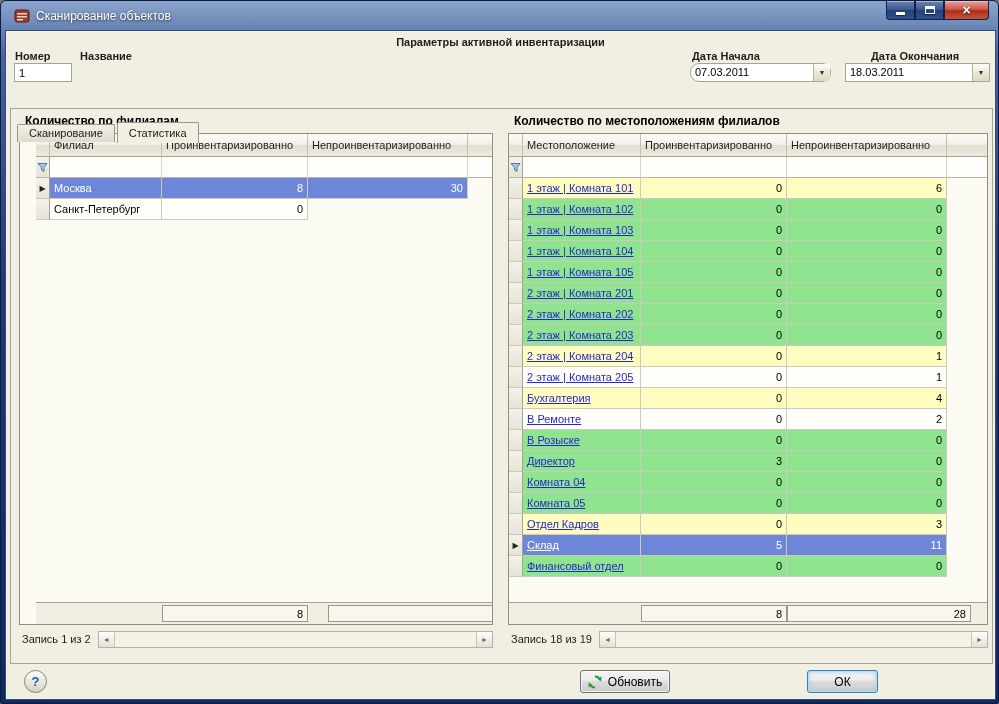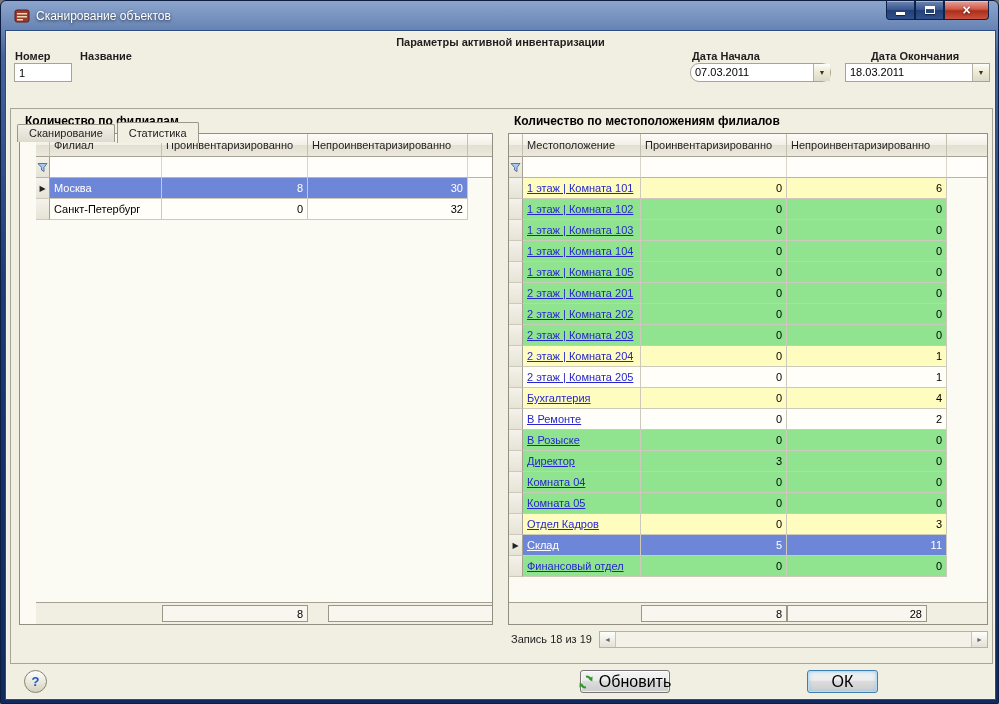--- a/index.html
+++ b/index.html
@@ -103,21 +103,21 @@
   .hscroll { flex:1; height:17px; display:flex; border:1px solid #b5b2a5; background:#f3f1e8; }
   .sbtn { width:16px; flex:none; display:flex; align-items:center; justify-content:center;
     font-size:7px; color:#666; background: linear-gradient(180deg,#fefefc,#e3e1d5); border-right:1px solid #c8c5b8; }
   .sbtn-r { border-right:none; border-left:1px solid #c8c5b8; }
   .strack { flex:1; }
 
   
   .btn7 { position:absolute; height:23px; border:1px solid #757575; border-radius:3px;
     background: linear-gradient(180deg,#f4f4f4 0%,#ececec 45%,#dddddd 46%,#cdcdcd 100%);
     box-shadow: inset 0 0 0 1px rgba(255,255,255,.7);
-    font-family:"Liberation Sans",sans-serif; font-size:16px; color:#000;
+    font-family:"Liberation Sans",sans-serif; font-size:12px; color:#000;
     display:flex; align-items:center; justify-content:center; gap:6px; cursor:default; }
   .refresh-btn { left:574px; top:639px; width:90px; }
   .ok-btn { left:801px; top:639px; width:71px; border-color:#3c7fb1;
     box-shadow: inset 0 0 0 1px #b8ddf2, inset 0 0 5px #8ac6ea; }
   .help-btn { position:absolute; left:18px; top:639px; width:23px; height:23px; border-radius:50%;
     border:1px solid #85836f; background: linear-gradient(180deg,#ffffff 0%,#e9e6da 55%,#d5d2c3 100%);
     color:#1a56c4; font-weight:bold; font-size:13px; display:flex; align-items:center; justify-content:center; cursor:default; }
   .refresh-icon { display:flex; }
 </style>
 </head>
@@ -209,21 +209,20 @@
               <div class="gc c-ind">▶</div>
               <div class="gc rc c-name">Москва</div>
               <div class="gc rc c-n1 num">8</div>
               <div class="gc rc c-n2 num">30</div>
               <div class="gc c-rest"></div>
             </div>
             <div class="grid-row row-white">
               <div class="gc c-ind"></div>
               <div class="gc rc c-name">Санкт-Петербург</div>
               <div class="gc rc c-n1 num">0</div>
-              <div class="gc rc c-n2 num">32</div>
               <div class="gc c-rest"></div>
             </div>
           </div>
         <div class="grid-footer">
           <div class="fbox" style="left:126px;width:146px;">8</div>
           <div class="fbox" style="left:272px;width:192px;margin-left:20px;">62</div>
         </div>
       </div>
 
       <div class="grid grid-right" style="left:497px;top:24px;width:480px;height:492px;">
@@ -413,24 +412,32 @@
               <div class="gc rc c-name">
                 <a href="#" class="loc-link">Финансовый отдел</a>
               </div>
               <div class="gc rc c-n1 num">0</div>
               <div class="gc rc c-n2 num">0</div>
               <div class="gc c-rest"></div>
             </div>
           </div>
         <div class="grid-footer">
           <div class="fbox" style="left:132px;width:146px;">8</div>
-          <div class="fbox" style="left:278px;width:140px;text-align:right;">28</div>
+          <div class="fbox" style="left:278px;width:184px;text-align:right;">28</div>
         </div>
       </div>
 
+      <div class="status" style="left:8px;top:521px;width:474px;">
+        <span class="status-label">Запись 1 из 2</span>
+        <div class="hscroll">
+          <div class="sbtn">◄</div>
+          <div class="strack"></div>
+          <div class="sbtn sbtn-r">►</div>
+        </div>
+      </div>
 
       <div class="status" style="left:497px;top:521px;width:480px;">
         <span class="status-label">Запись 18 из 19</span>
         <div class="hscroll">
           <div class="sbtn">◄</div>
           <div class="strack"></div>
           <div class="sbtn sbtn-r">►</div>
         </div>
       </div>
 

